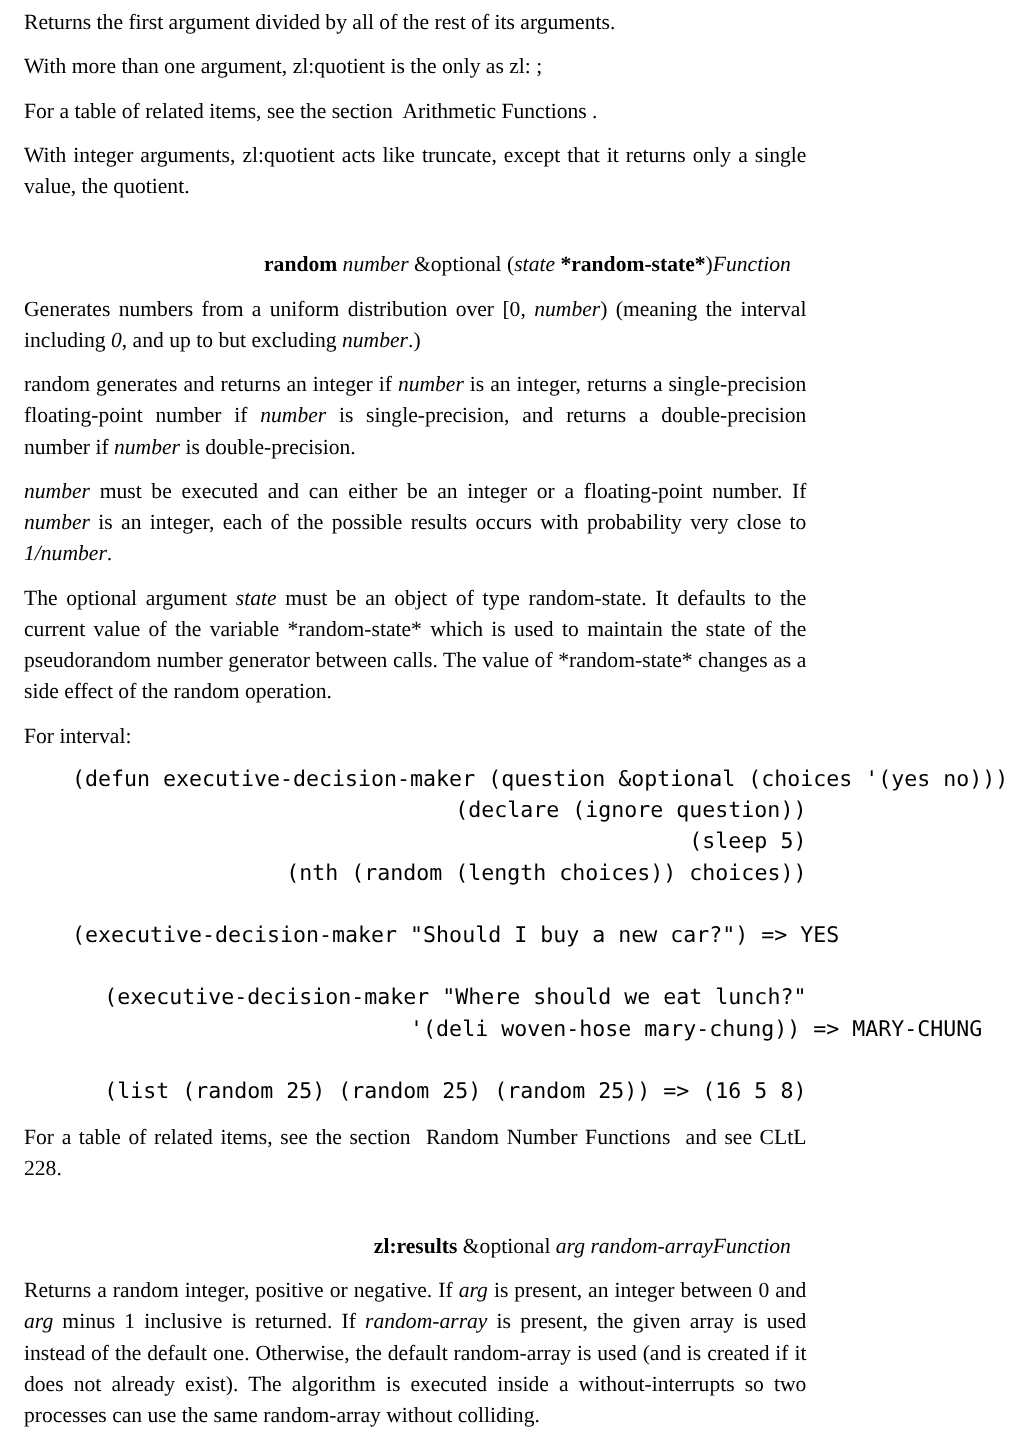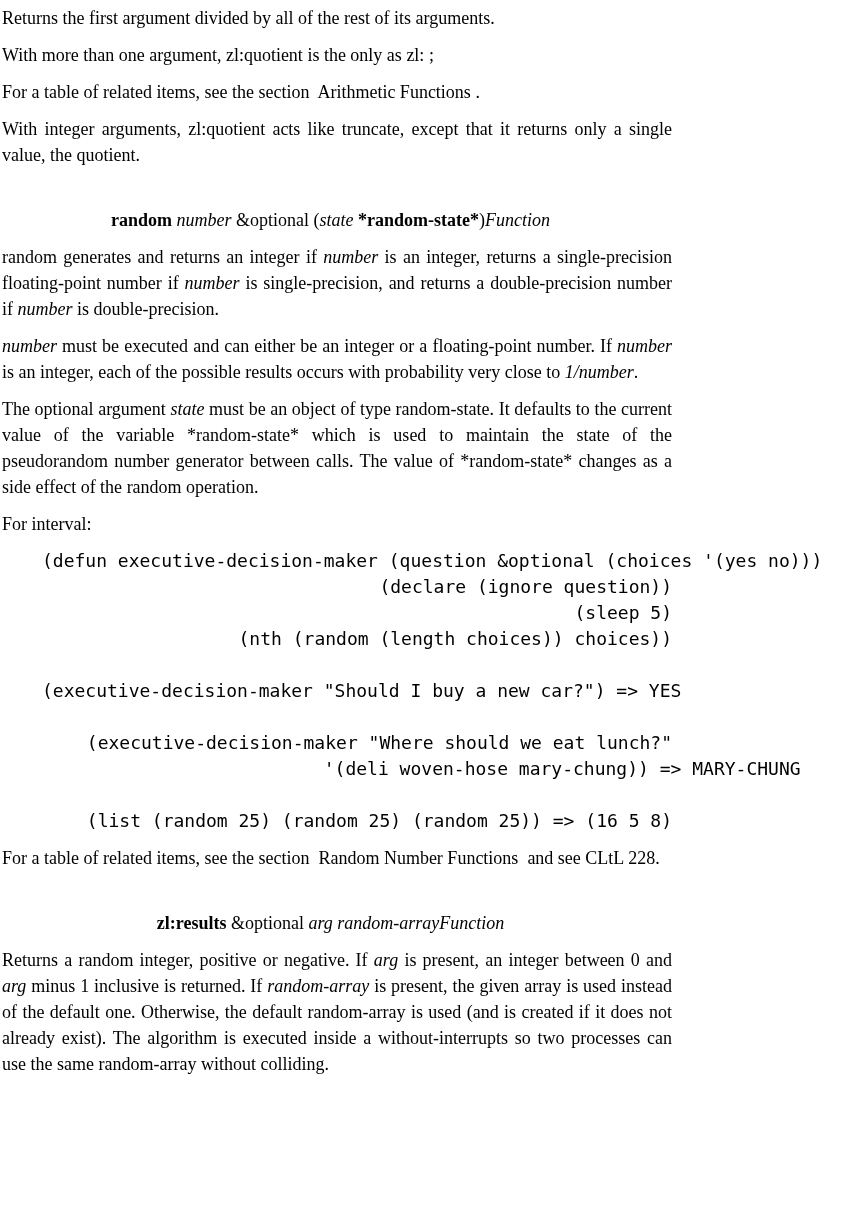--- a/index.html
+++ b/index.html
@@ -9,37 +9,37 @@
   body {
     width: 842px;
     height: 1212px;
     overflow: hidden;
     background: #ffffff;
     color: #000000;
   }
   #doc {
     box-sizing: border-box;
     width: 674px;
-    padding: 5px 2px 0 2px;
+    padding: 5px 2px 0 20px;
     font-family: "Liberation Serif", serif;
     font-size: 18px;
     line-height: 26px;
   }
   .para {
     margin: 0 0 11px 0;
     text-align: justify;
     white-space: pre-wrap;
     hyphens: auto;
   }
   .para b { font-weight: normal; }
   .para i, .sig i { font-style: italic; }
   .sig {
     margin: 39px 12px 11px 0;
     display: flex;
-    justify-content: center;
+    justify-content: flex-end;
     align-items: baseline;
   }
   .sig-left b { font-weight: bold; }
   .sig-kind {
     font-style: italic;
     padding-right: 1px;
   }
   pre.code {
     margin: 10px 0 11px 40px;
     font-family: "DejaVu Sans Mono", monospace;
@@ -54,20 +54,21 @@
 
 <div id="doc">
     <div class="para"><span>Returns the first argument divided by all of the rest of its arguments.</span></div>
     <div class="para"><span>With more than one argument, </span><b>zl:quotient</b><span> is the only as </span><b>zl:</b><span> ;</span></div>
     <div class="para"><span>For a table of related items, see the section  Arithmetic Functions .</span></div>
     <div class="para"><span>With integer arguments, </span><b>zl:quotient</b><span> acts like </span><b>truncate</b><span>, except that it returns only a single value, the quotient.</span></div>
     <div class="sig">
       <div class="sig-left"><b>random</b><span> </span><i>number</i><span> &amp;optional (</span><i>state</i><span> </span><b>*random-state*</b><span>)</span></div>
       <div class="sig-kind">Function</div>
     </div>
+    <div class="para"><span>Generates numbers from a uniform distribution over [0, </span><i>number</i><span>) (meaning the interval including </span><i>0</i><span>, and up to but excluding </span><i>number</i><span>.)</span></div>
     <div class="para"><b>random</b><span> generates and returns an integer if </span><i>number</i><span> is an integer, returns a single-precision floating-point number if </span><i>number</i><span> is single-precision, and returns a double-precision number if </span><i>number</i><span> is double-precision.</span></div>
     <div class="para"><i>number</i><span> must be executed and can either be an integer or a floating-point number. If </span><i>number</i><span> is an integer, each of the possible results occurs with probability very close to </span><i>1/number</i><span>.</span></div>
     <div class="para"><span>The optional argument </span><i>state</i><span> must be an object of type </span><b>random-state</b><span>. It defaults to the current value of the variable </span><b>*random-state*</b><span> which is used to maintain the state of the pseudorandom number generator between calls. The value of </span><b>*random-state*</b><span> changes as a side effect of the </span><b>random</b><span> operation.</span></div>
     <div class="para"><span>For interval:</span></div>
     <pre class="code">(defun executive-decision-maker (question &amp;optional (choices '(yes no)))
   (declare (ignore question))
   (sleep 5)
   (nth (random (length choices)) choices))
 
 (executive-decision-maker "Should I buy a new car?") =&gt; YES

